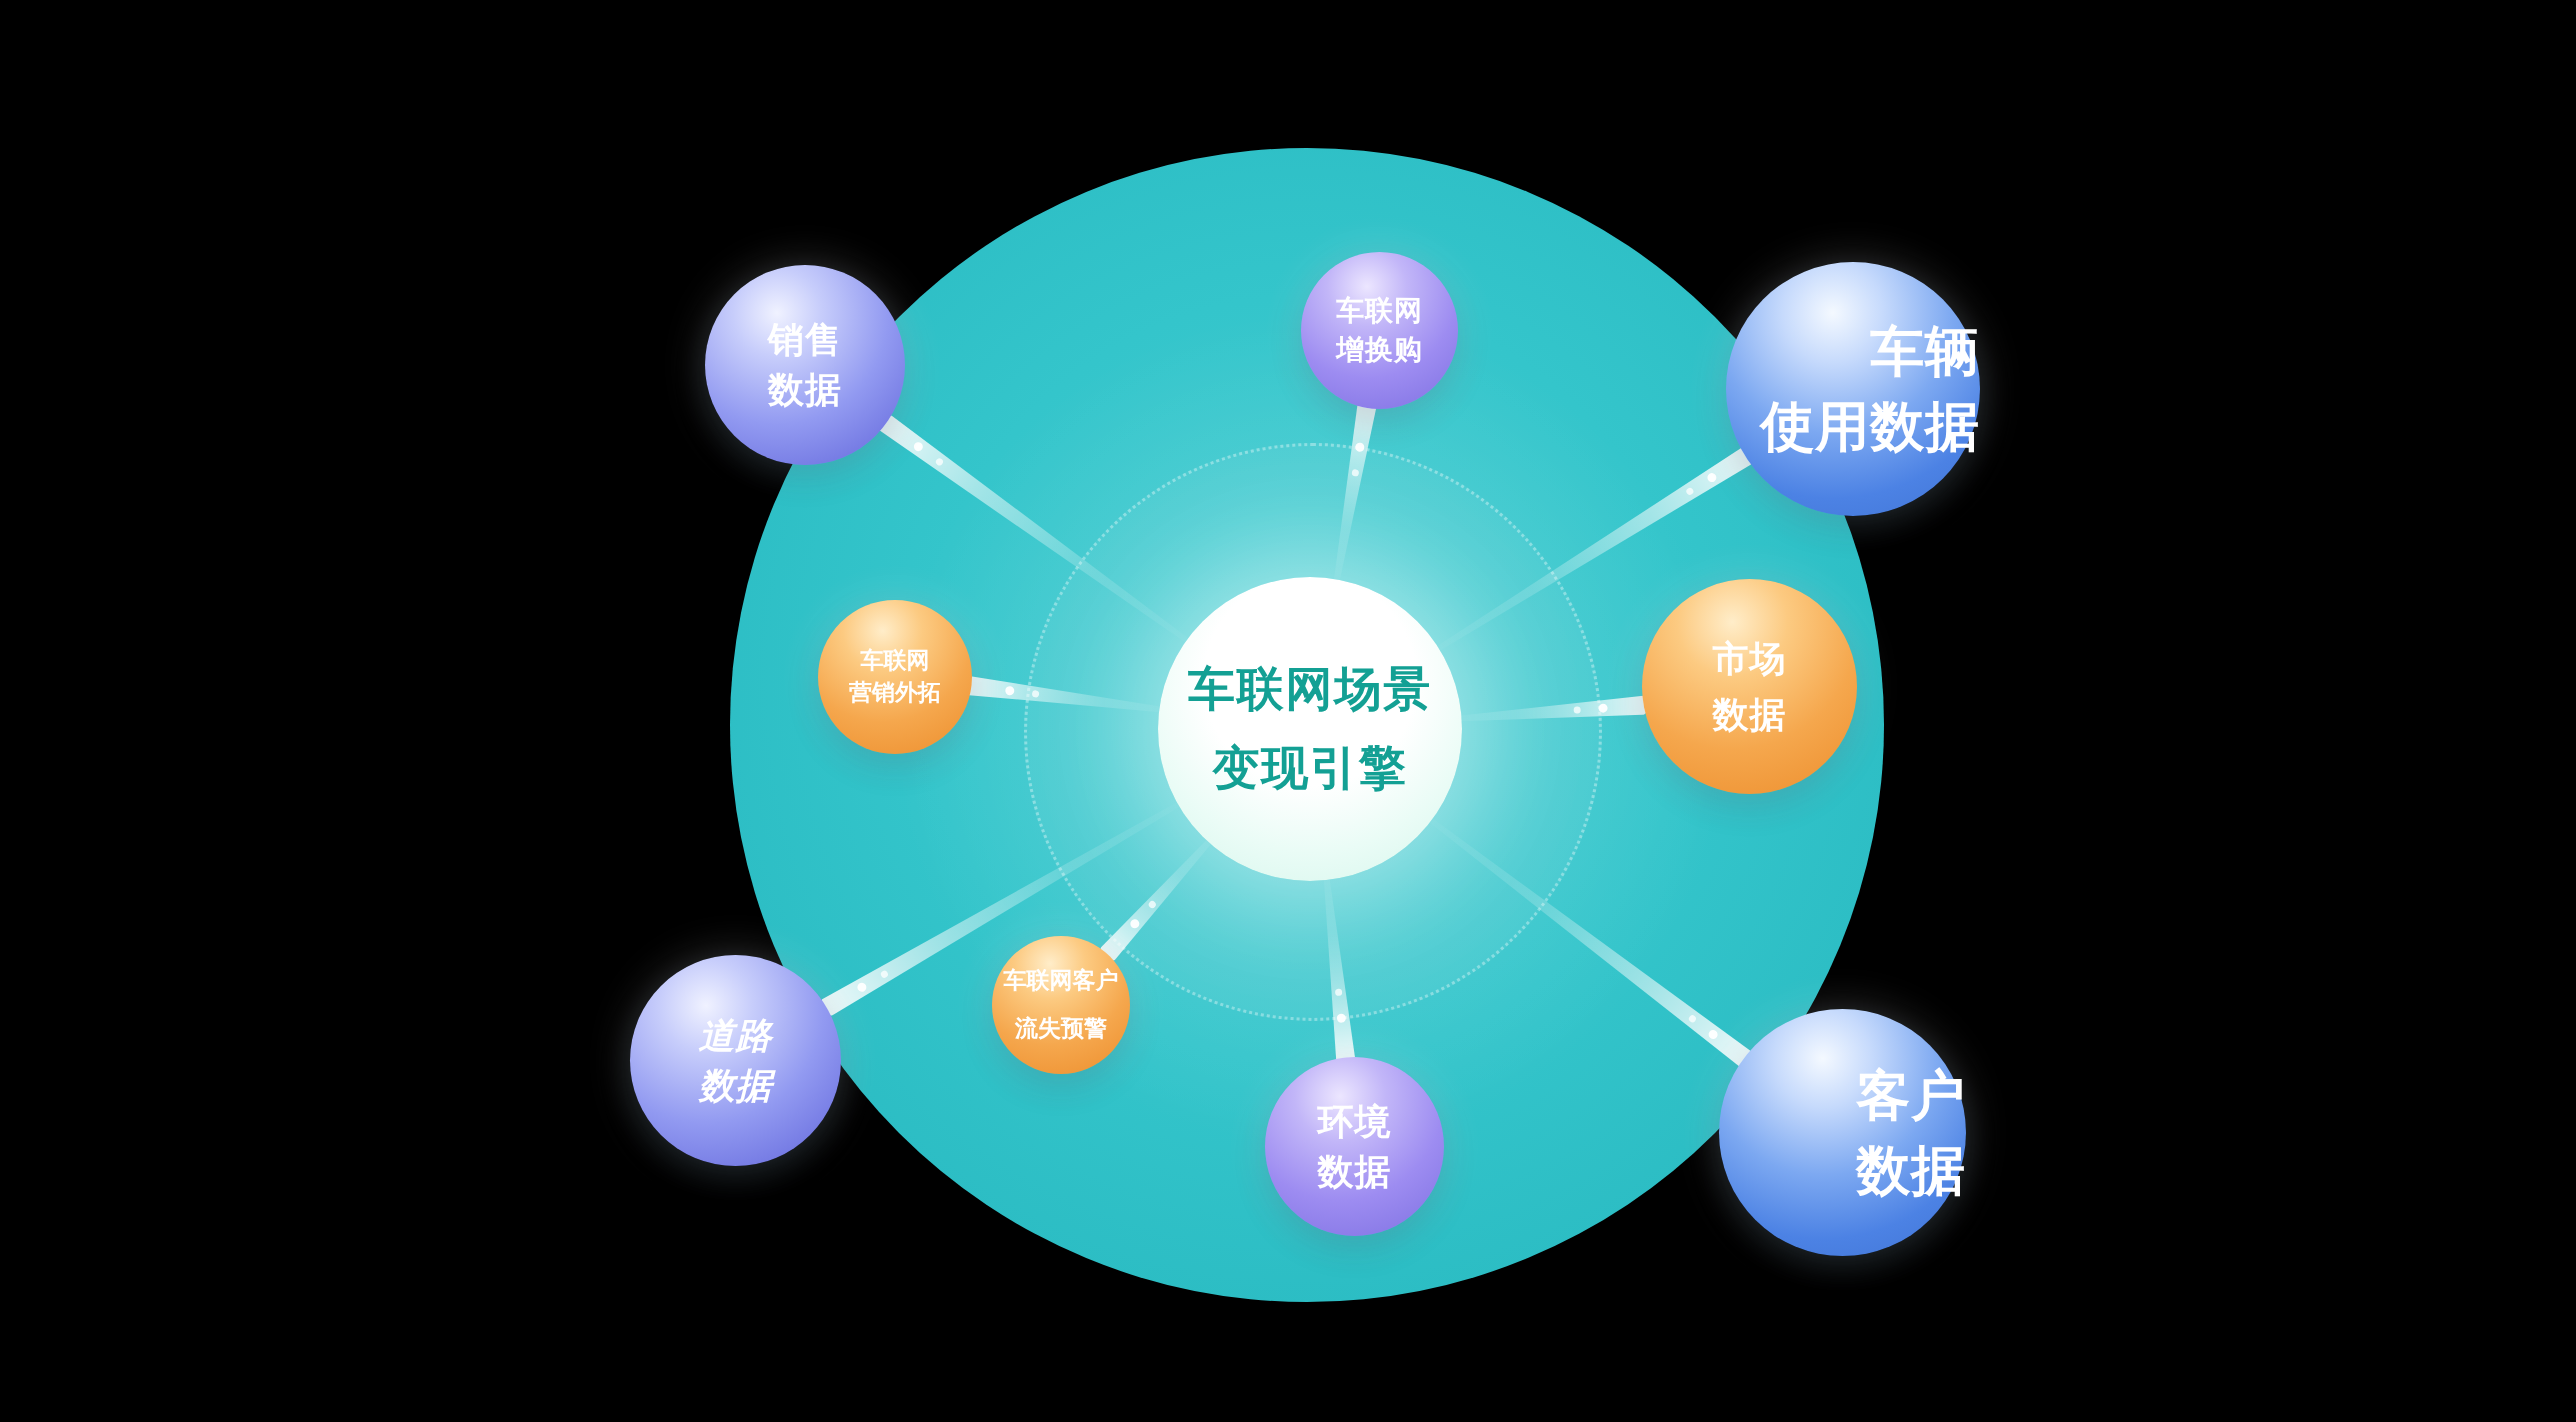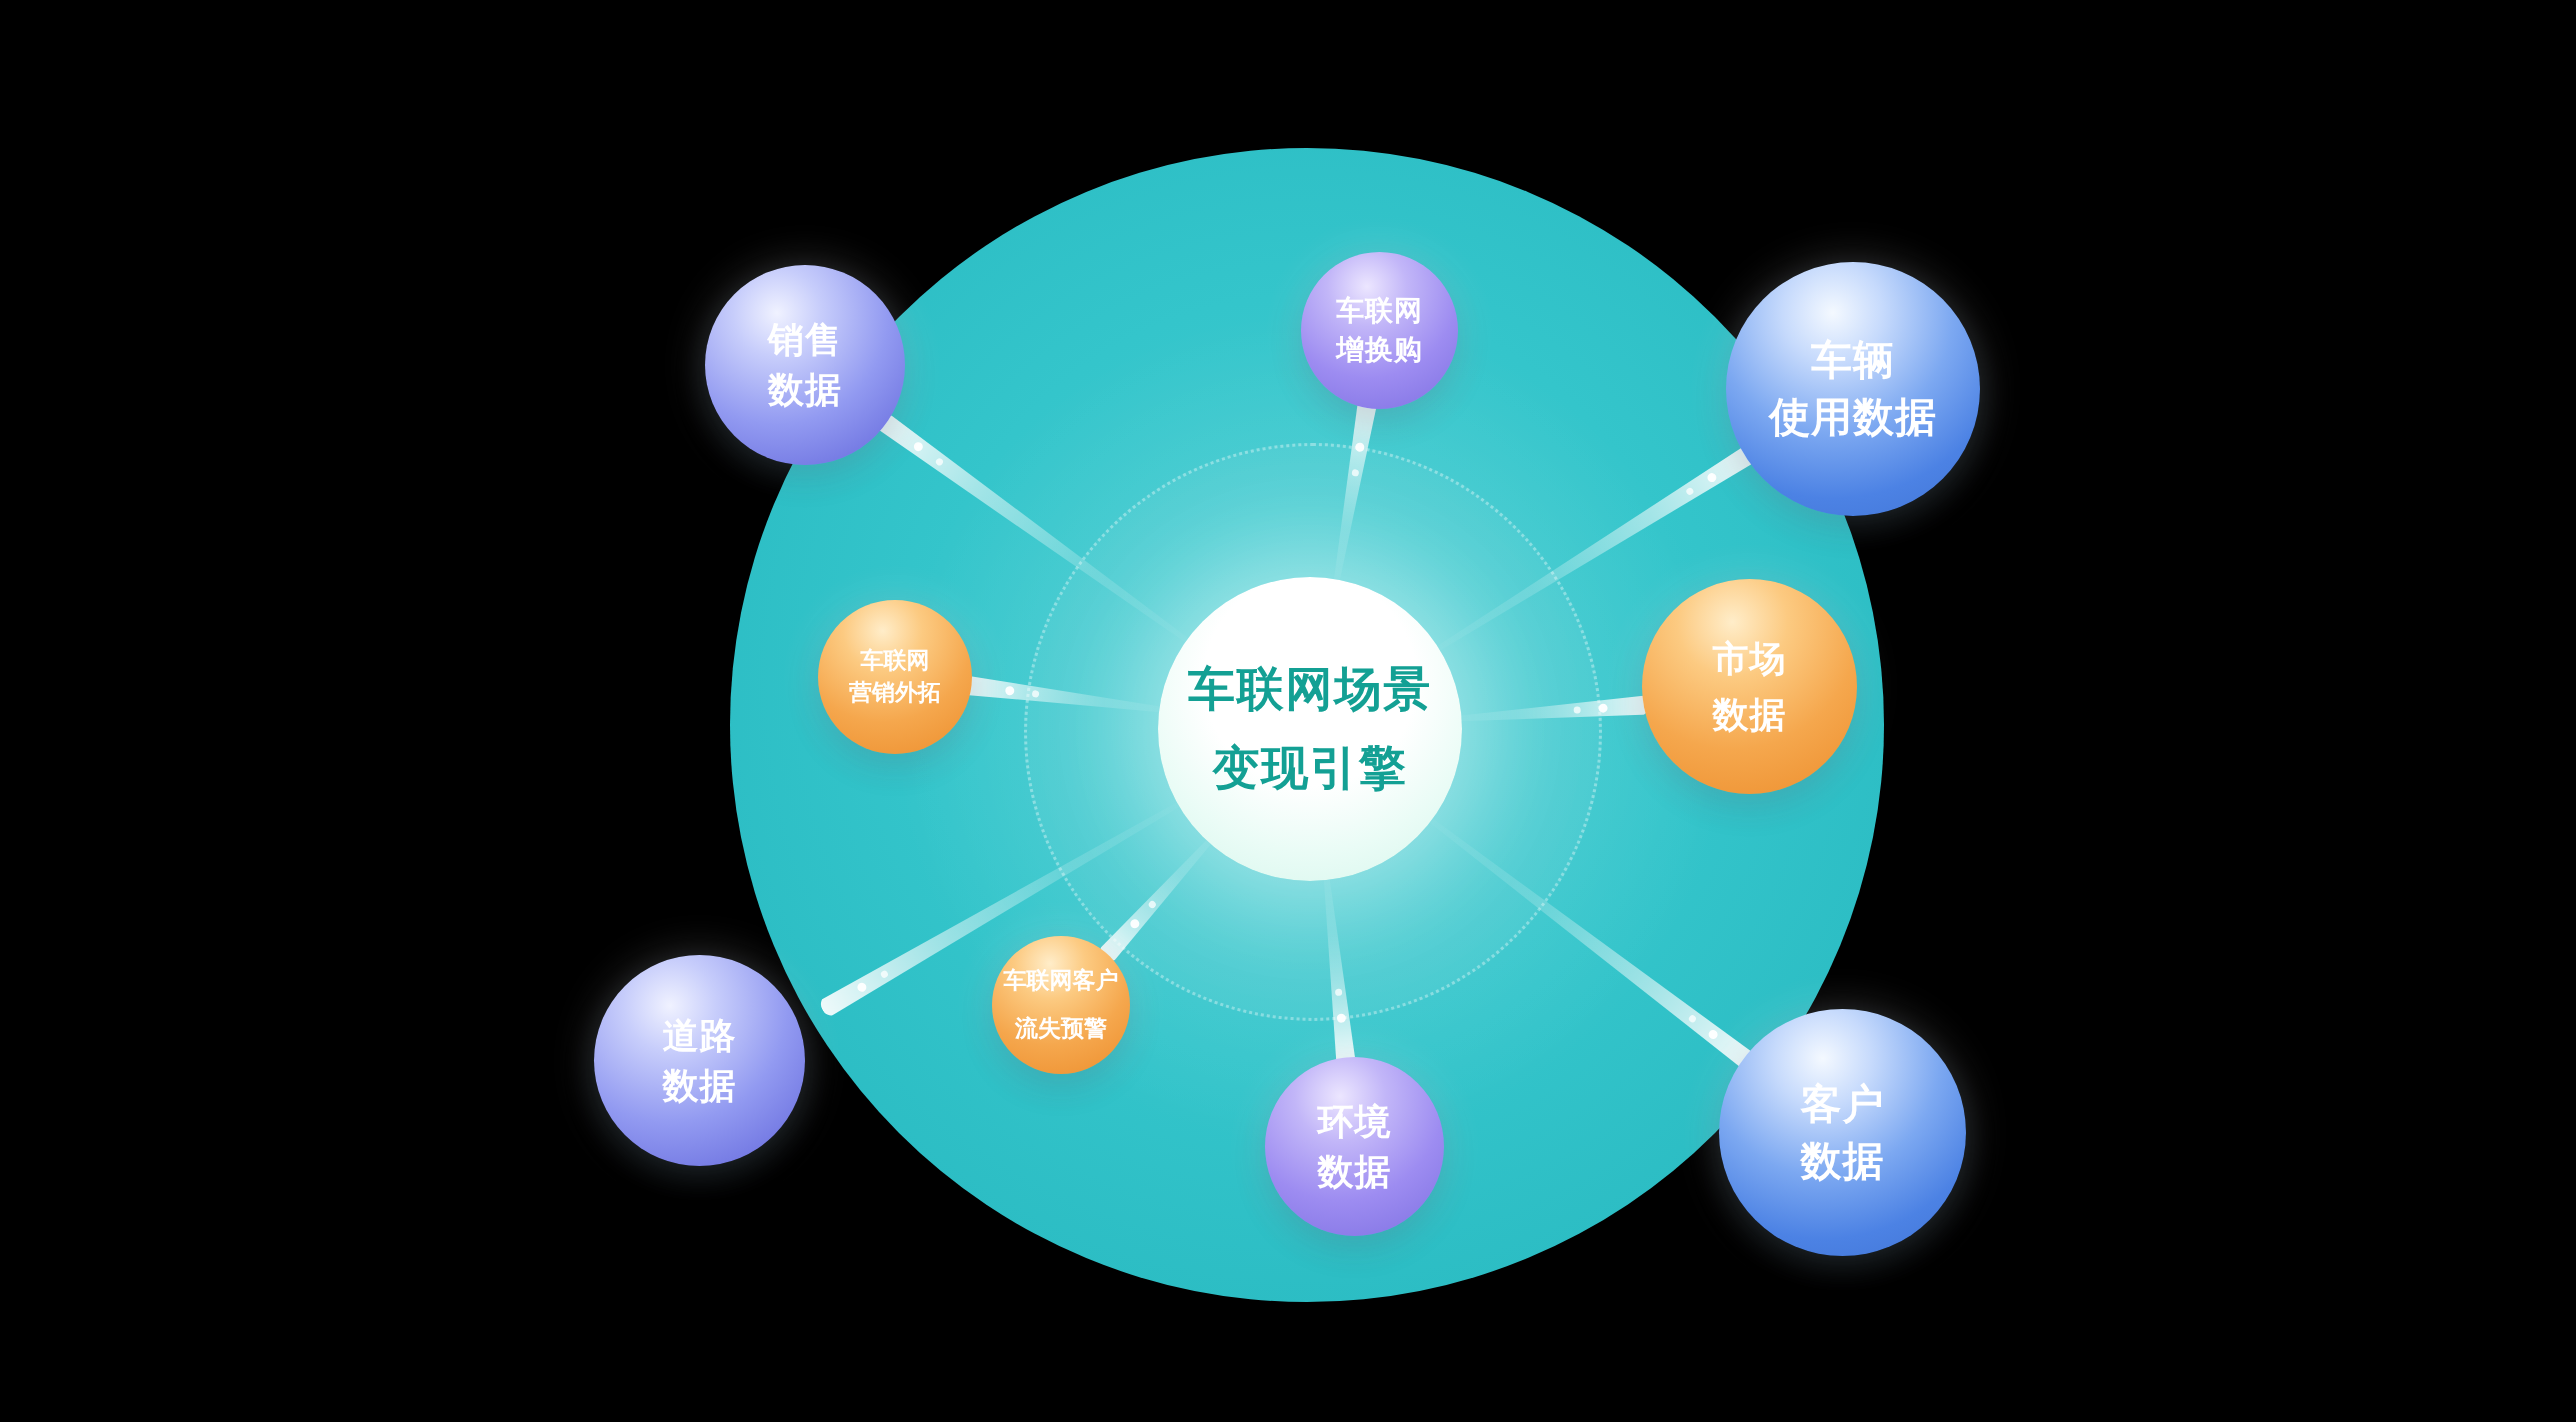--- a/index.html
+++ b/index.html
@@ -40,21 +40,21 @@
   .node{
     position:absolute;border-radius:50%;display:flex;flex-direction:column;align-items:center;justify-content:center;
     color:#fff;font-weight:700;text-align:center;line-height:1.38;letter-spacing:0.9px;
     box-shadow:0 12.5px 32px rgba(0,40,60,0.18), 0 0 41px rgba(255,255,255,0.22);
   }
   .node .line{display:block;}
   .g-blue{background:radial-gradient(circle at 42% 20%, #f4f9ff 0%, #c6dafc 20%, #7ca8f1 48%, #4c82e4 74%, #3f73d4 100%);}
   .g-indigo{background:radial-gradient(circle at 36% 24%, #f0f2ff 0%, #c7cdfb 22%, #929af1 56%, #6d72e0 88%, #6468d8 100%);text-align:center;}
   .g-purple{background:radial-gradient(circle at 42% 22%, #ece6ff 0%, #c2b6f8 26%, #9d8cf1 60%, #8375e4 92%);}
   .g-orange{background:radial-gradient(circle at 42% 20%, #ffedc9 0%, #fcca81 26%, #f5a74d 60%, #ee9232 92%);}
-  .fs-lg{font-size:41px;}
+  .fs-lg{font-size:54px;align-items:flex-end;}
   .fs-md{font-size:36px;}
   .fs-sm{font-size:28px;}
   .fs-xs{font-size:23px;letter-spacing:0;}
   
   .center-node{
     position:absolute;left:1158px;top:577px;width:304px;height:304px;border-radius:50%;
     display:flex;flex-direction:column;align-items:center;justify-content:center;text-align:center;
     background:radial-gradient(circle at 50% 34%, #ffffff 0%, #ffffff 42%, #eafcf6 68%, #d2f5ea 100%);
     box-shadow:0 0 98px 30px rgba(255,255,255,0.38);
     font-size:47px;font-weight:700;line-height:1.42;letter-spacing:1.8px;
@@ -129,21 +129,21 @@
   <div class="node g-orange fs-xs" style="left:818px;top:600px;width:154px;height:154px;">
     <span class="line">车联网</span>
     <span class="line">营销外拓</span>
   </div>
 
   <div class="node g-orange fs-md" style="left:1642px;top:579px;width:215px;height:215px;gap:6px;">
     <span class="line">市场</span>
     <span class="line">数据</span>
   </div>
 
-  <div class="node g-indigo fs-md" style="left:594px;top:955px;width:211px;height:211px;">
+  <div class="node g-indigo fs-md" style="left:630px;top:955px;width:211px;height:211px;font-style:italic;">
     <span class="line">道路</span>
     <span class="line">数据</span>
   </div>
 
   <div class="node g-orange fs-xs" style="left:992px;top:936px;width:138px;height:138px;gap:16px;">
     <span class="line">车联网客户</span>
     <span class="line">流失预警</span>
   </div>
 
   <div class="node g-purple fs-md" style="left:1265px;top:1057px;width:179px;height:179px;font-size:36px;text-align:center;">

